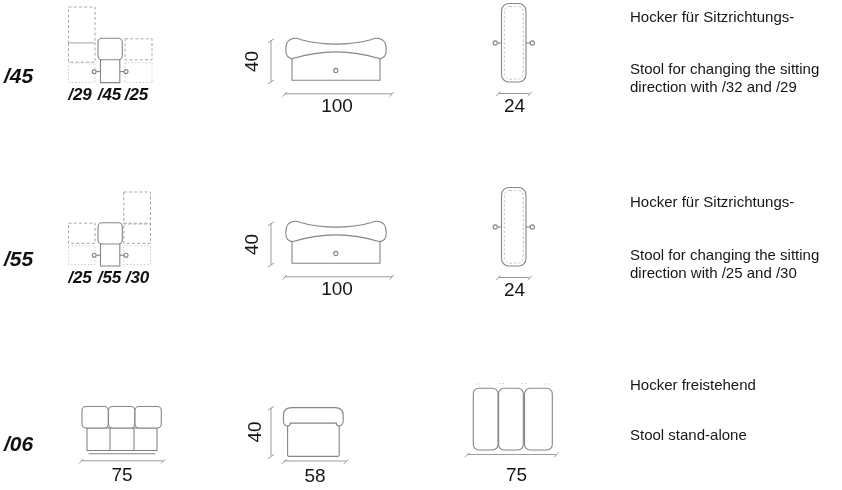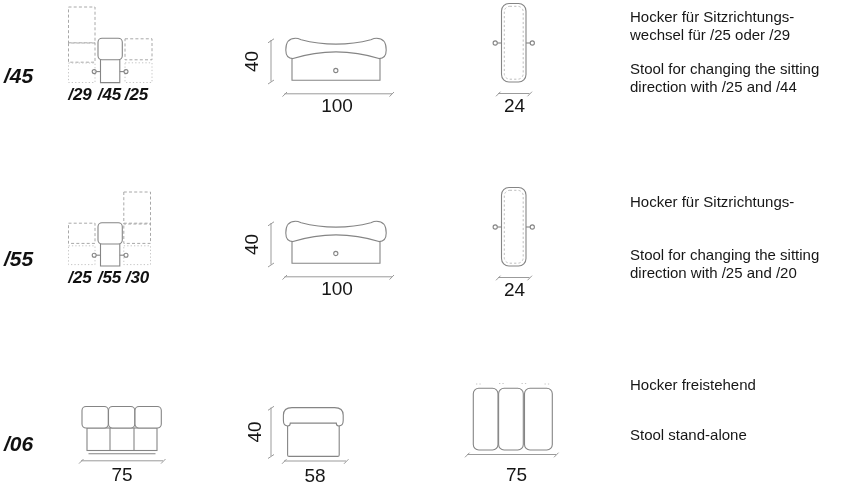--- a/index.html
+++ b/index.html
@@ -85,25 +85,24 @@
     </g>
     <g>
       <line class="dim" x1="498" y1="93.5" x2="529.5" y2="93.5"></line>
       <path class="dim" d="M496,96.3 L500.5,91.7 M527.5,96.3 L532,91.7"></path>
       <text class="dimtext" x="514.5" y="111.5">24</text>
     </g>
   </svg>
 
   <div class="caption" style="top:8px">
     <div>Hocker für Sitzrichtungs-</div>
-    <div>wechsel für /25 oder /29</div>
   </div>
   <div class="caption" style="top:60px">
     <div>Stool for changing the sitting</div>
-    <div>direction with /25 and /44</div>
+    <div>direction with /32 and /29</div>
   </div>
 
   <div class="row-label" style="top:247px">/55</div>
 
   <svg class="diag" style="left:58px;top:185px;width:112px;height:105px" viewBox="58 185 112 105">
     <g>
       <rect class="dash" x="123.8" y="192" width="26.7" height="32"></rect>
       <rect class="dash" x="123.8" y="223.2" width="26.7" height="20.2"></rect>
       <rect class="dot" x="123.8" y="245.8" width="26.7" height="18.8"></rect>
     </g>
@@ -156,21 +155,21 @@
       <path class="dim" d="M496,96.3 L500.5,91.7 M527.5,96.3 L532,91.7"></path>
       <text class="dimtext" x="514.5" y="111.5">24</text>
     </g>
   </svg>
 
   <div class="caption" style="top:193px">
     <div>Hocker für Sitzrichtungs-</div>
   </div>
   <div class="caption" style="top:246px">
     <div>Stool for changing the sitting</div>
-    <div>direction with /25 and /20</div>
+    <div>direction with /25 and /30</div>
   </div>
 
   <div class="row-label" style="top:432px">/06</div>
 
   <svg class="diag" style="left:72px;top:395px;width:100px;height:95px" viewBox="72 395 100 95">
     <g>
       <rect class="solid" x="87" y="428" width="70" height="22.5"></rect>
       <line class="solid" x1="110" y1="428" x2="110" y2="450.5"></line>
       <line class="solid" x1="134" y1="428" x2="134" y2="450.5"></line>
       <line class="solid" x1="88.5" y1="453.8" x2="155.5" y2="453.8"></line>

